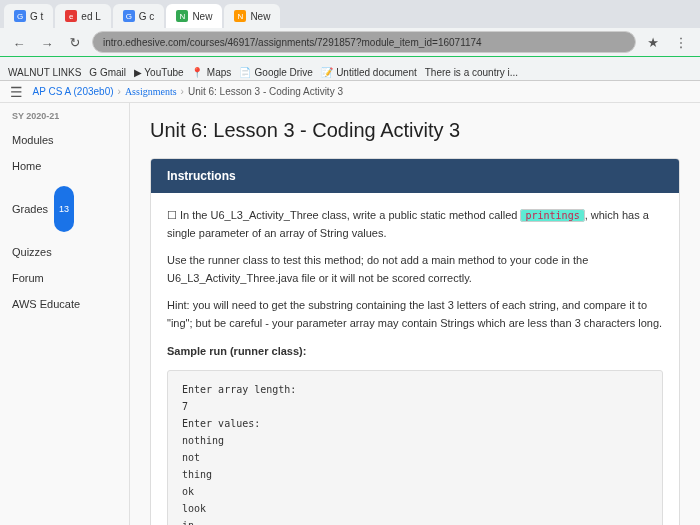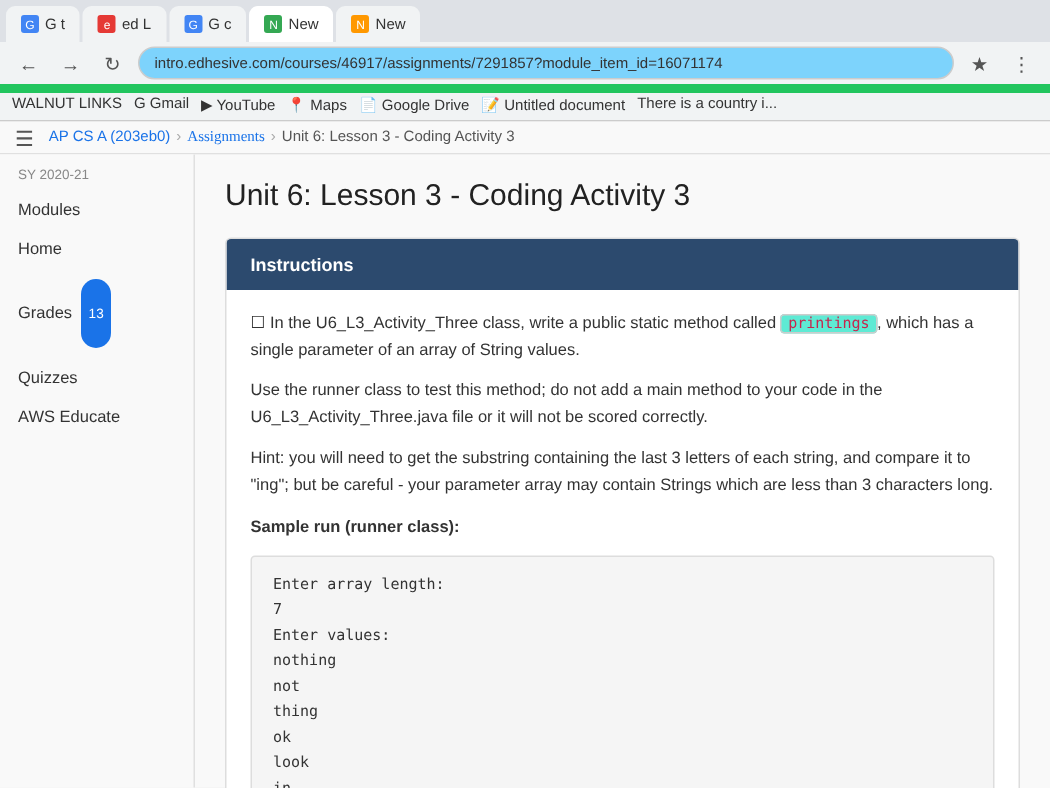--- a/index.html
+++ b/index.html
@@ -71,36 +71,36 @@
       cursor: pointer;
       display: flex;
       align-items: center;
       justify-content: center;
       font-size: 13px;
       color: #555;
     }
     .address-bar {
       flex: 1;
       height: 22px;
-      background: #7dd3fc;
+      background: #a3a3a3;
       border: 1px solid #ccc;
       border-radius: 11px;
       padding: 2px 10px;
       font-size: 10px;
       color: #333;
       display: flex;
       align-items: center;
       overflow: hidden;
     }
     .bookmarks-bar {
       display: flex;
-      align-items: flex-start;
+      align-items: flex-end;
       padding: 2px 8px;
       gap: 8px;
-      border-top: 6px solid #22c55e;
+      border-top: 1px solid #22c55e;
       font-size: 10px;
       color: #444;
       height: 24px;
     }
     .bookmark-item {
       display: flex;
       align-items: center;
       gap: 3px;
       color: #333;
       cursor: pointer;
@@ -133,20 +133,21 @@
       width: 130px;
       background: #f9f9f9;
       padding: 8px 0;
       border-right: 1px solid #e0e0e0;
       flex-shrink: 0;
     }
     .sidebar-year {
       font-size: 9px;
       color: #888;
       padding: 0 12px 6px;
+      font-weight: bold;
     }
     .sidebar-item {
       padding: 7px 12px;
       font-size: 11px;
       color: #333;
       cursor: pointer;
       display: flex;
       align-items: center;
       gap: 6px;
     }
@@ -296,20 +297,23 @@
     </div>
     <div class="sidebar-item">
       <span>Home</span>
     </div>
     <div class="sidebar-item">
       <span>Grades</span>
       <span class="sidebar-badge">13</span>
     </div>
     <div class="sidebar-item">
       <span>Quizzes</span>
+    </div>
+    <div class="sidebar-item">
+      <span>Forum</span>
     </div>
     <div class="sidebar-item">
       <span>AWS Educate</span>
     </div>
   </div>
 
   <div class="main-content">
 
     <h1 class="page-title">Unit 6: Lesson 3 - Coding Activity 3</h1>
 

